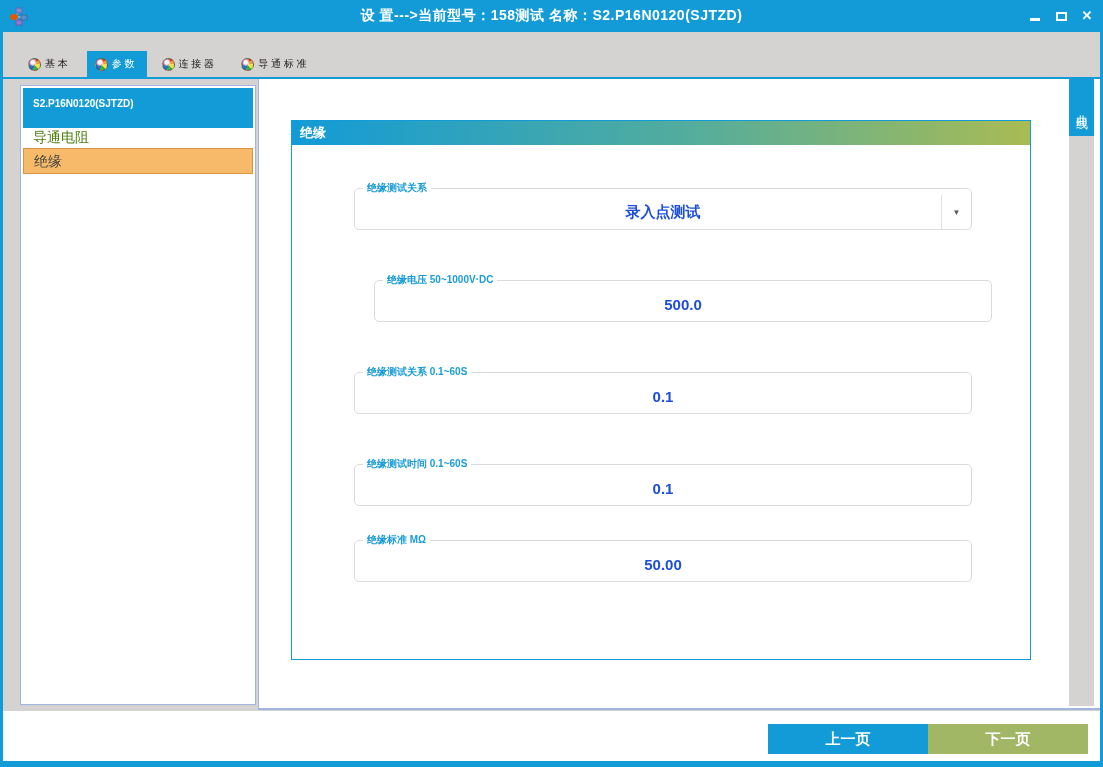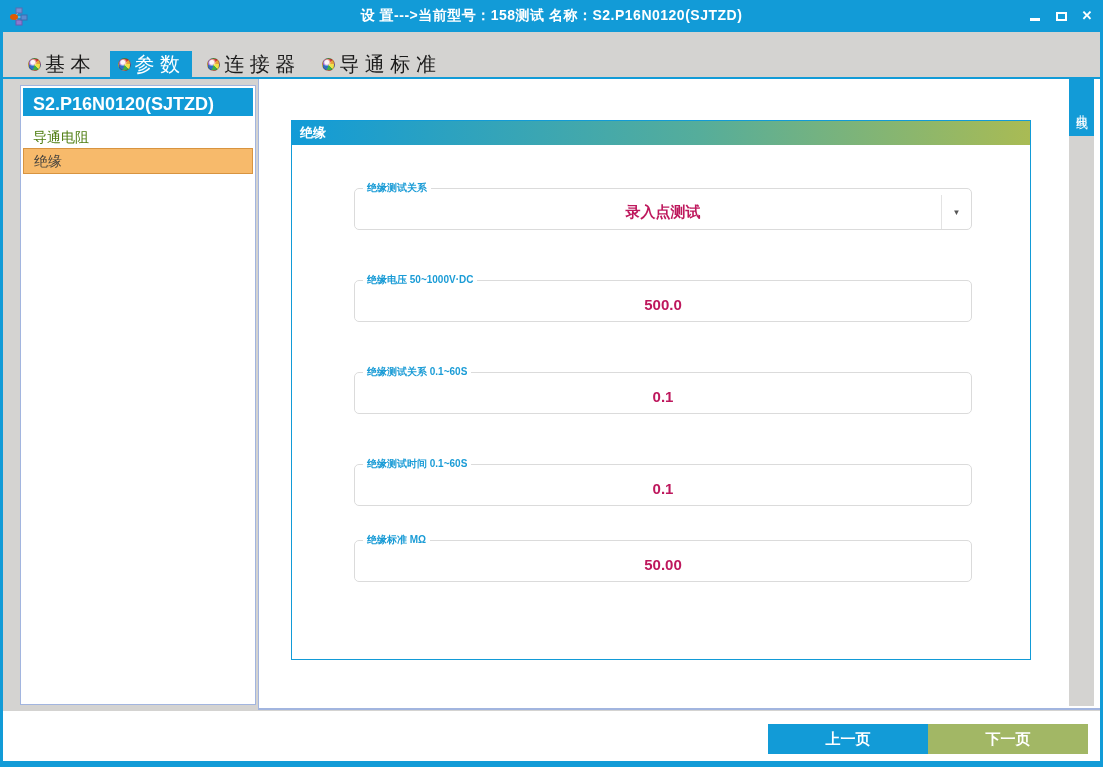--- a/index.html
+++ b/index.html
@@ -18,34 +18,34 @@
   .min-glyph { width:10px; height:3px; background:#fff; margin-top:6px; }
   .max-glyph { width:11px; height:9px; border:2px solid #fff; background:transparent; }
   .close-glyph { color:#fff; font-weight:bold; font-size:13px; line-height:12px; }
 
   
   .client { position:absolute; top:32px; left:3px; right:3px; bottom:6px; background:#D4D3D1; overflow:hidden; }
 
   
   .tabstrip { position:absolute; top:19px; left:17px; height:26px; display:flex; }
   .tab { height:26px; display:flex; align-items:center; padding:0 12px 0 8px; margin-right:7px;
-         font-size:20px; color:#1b1b1b; cursor:pointer; }
+         font-size:10px; color:#1b1b1b; cursor:pointer; }
   .tab.active { background:#129BD7; color:#fff; }
   .ball-icon { width:13px; height:13px; border-radius:50%; margin-right:4px; flex:0 0 auto;
     background:
       radial-gradient(circle at 35% 30%, rgba(255,255,255,.95) 0 18%, rgba(255,255,255,0) 40%),
       conic-gradient(#d43c35 0 12%, #e8a23b 12% 25%, #efe24a 25% 38%, #3fae49 38% 55%, #2f6fc4 55% 75%, #8b3fc4 75% 90%, #d43c35 90% 100%);
     border:1px solid rgba(90,60,20,.45); }
   .tab-underline { position:absolute; top:45px; left:0; right:0; height:2px; background:#129BD7; z-index:3; }
 
   
   .sidebar { position:absolute; left:17px; top:53px; width:236px; height:620px; background:#fff;
              border:1px solid #A2B5DF; }
-  .model-header { position:absolute; left:2px; right:2px; top:2px; height:28px; background:#129BD7;
-                  color:#fff; font-weight:bold; font-size:18px; line-height:32px; padding-left:10px; cursor:pointer; }
+  .model-header { position:absolute; left:2px; right:2px; top:2px; height:40px; background:#129BD7;
+                  color:#fff; font-weight:bold; font-size:10px; line-height:32px; padding-left:10px; cursor:pointer; }
   .side-item { position:absolute; left:2px; right:2px; height:24px; font-size:14px; color:#4d7c0f;
                line-height:24px; padding-left:10px; cursor:pointer; }
   .side-item.plain { top:39px; }
   .side-item.selected { top:62px; height:26px; line-height:24px; background:#F7BA6B; border:1px solid #D89440;
                         color:#44423E; }
 
   
   .main { position:absolute; left:255px; top:45px; width:842px; height:633px; background:#fff;
           border-left:1px solid #A2B5DF; border-bottom:2px solid #A2B5DF; }
   .gray-strip { position:absolute; left:810px; top:2px; width:25px; height:627px; background:#D4D3D1; }
@@ -55,26 +55,26 @@
 
   .groupbox { position:absolute; left:32px; top:43px; width:740px; height:540px; border:1px solid #129BD7;
               background:#fff; }
   .group-header { height:24px; background:linear-gradient(90deg,#129BD7 0%, #55AD9B 55%, #A9BB54 100%);
                   color:#fff; font-weight:bold; font-size:13px; line-height:24px; padding-left:8px; }
 
   fieldset.field { position:absolute; left:62px; width:618px; border:1px solid #DBDBDB; border-radius:5px;
                    background:#fff; padding:0; }
   fieldset.field legend { margin-left:8px; padding:0 4px; color:#1B9CD6; font-weight:bold; font-size:10px; }
   .field-value { height:34px; display:flex; align-items:center; justify-content:center;
-                 font-size:15px; font-weight:bold; color:#be185d; }
+                 font-size:15px; font-weight:bold; color:#1d4ed8; }
   .combo-btn { position:absolute; right:0; top:0; bottom:0; width:30px; border-left:1px solid #E3E3E3;
                display:flex; align-items:center; justify-content:center; cursor:pointer; }
   .combo-arrow { font-size:8px; color:#555; }
 
-  .f0 { top:60px; }  .f1 { top:152px; } .f2 { top:244px; } .f3 { top:336px; } .f4 { top:412px; }
+  .f0 { top:60px; }  .f1 { top:152px;margin-left:20px; } .f2 { top:244px; } .f3 { top:336px; } .f4 { top:412px; }
 
   
   .footer { position:absolute; left:0; right:0; bottom:0; height:50px; background:#fff; }
   .page-btn { position:absolute; top:13px; width:160px; height:30px; color:#fff; font-weight:bold;
               font-size:15px; line-height:30px; text-align:center; cursor:pointer; }
   .prev-btn { right:172px; background:#129BD7; }
   .next-btn { right:12px; background:#A2B765; }
 </style>
 </head>
 <body>

